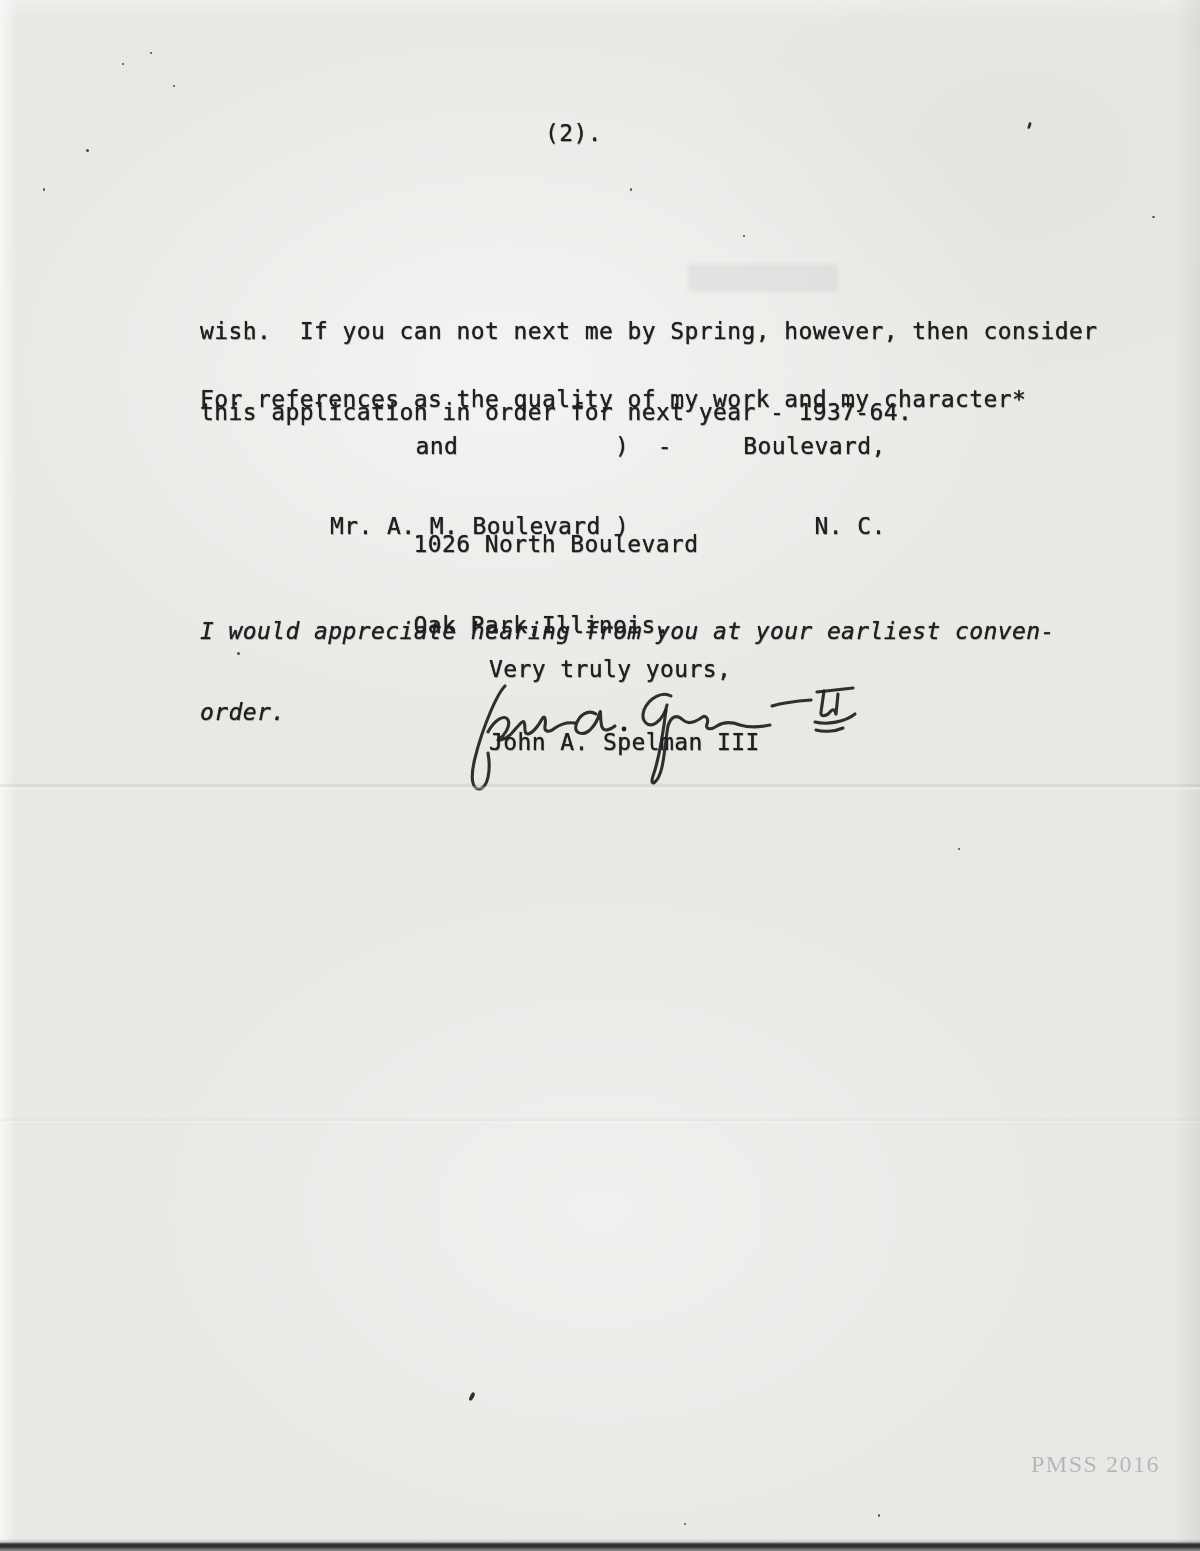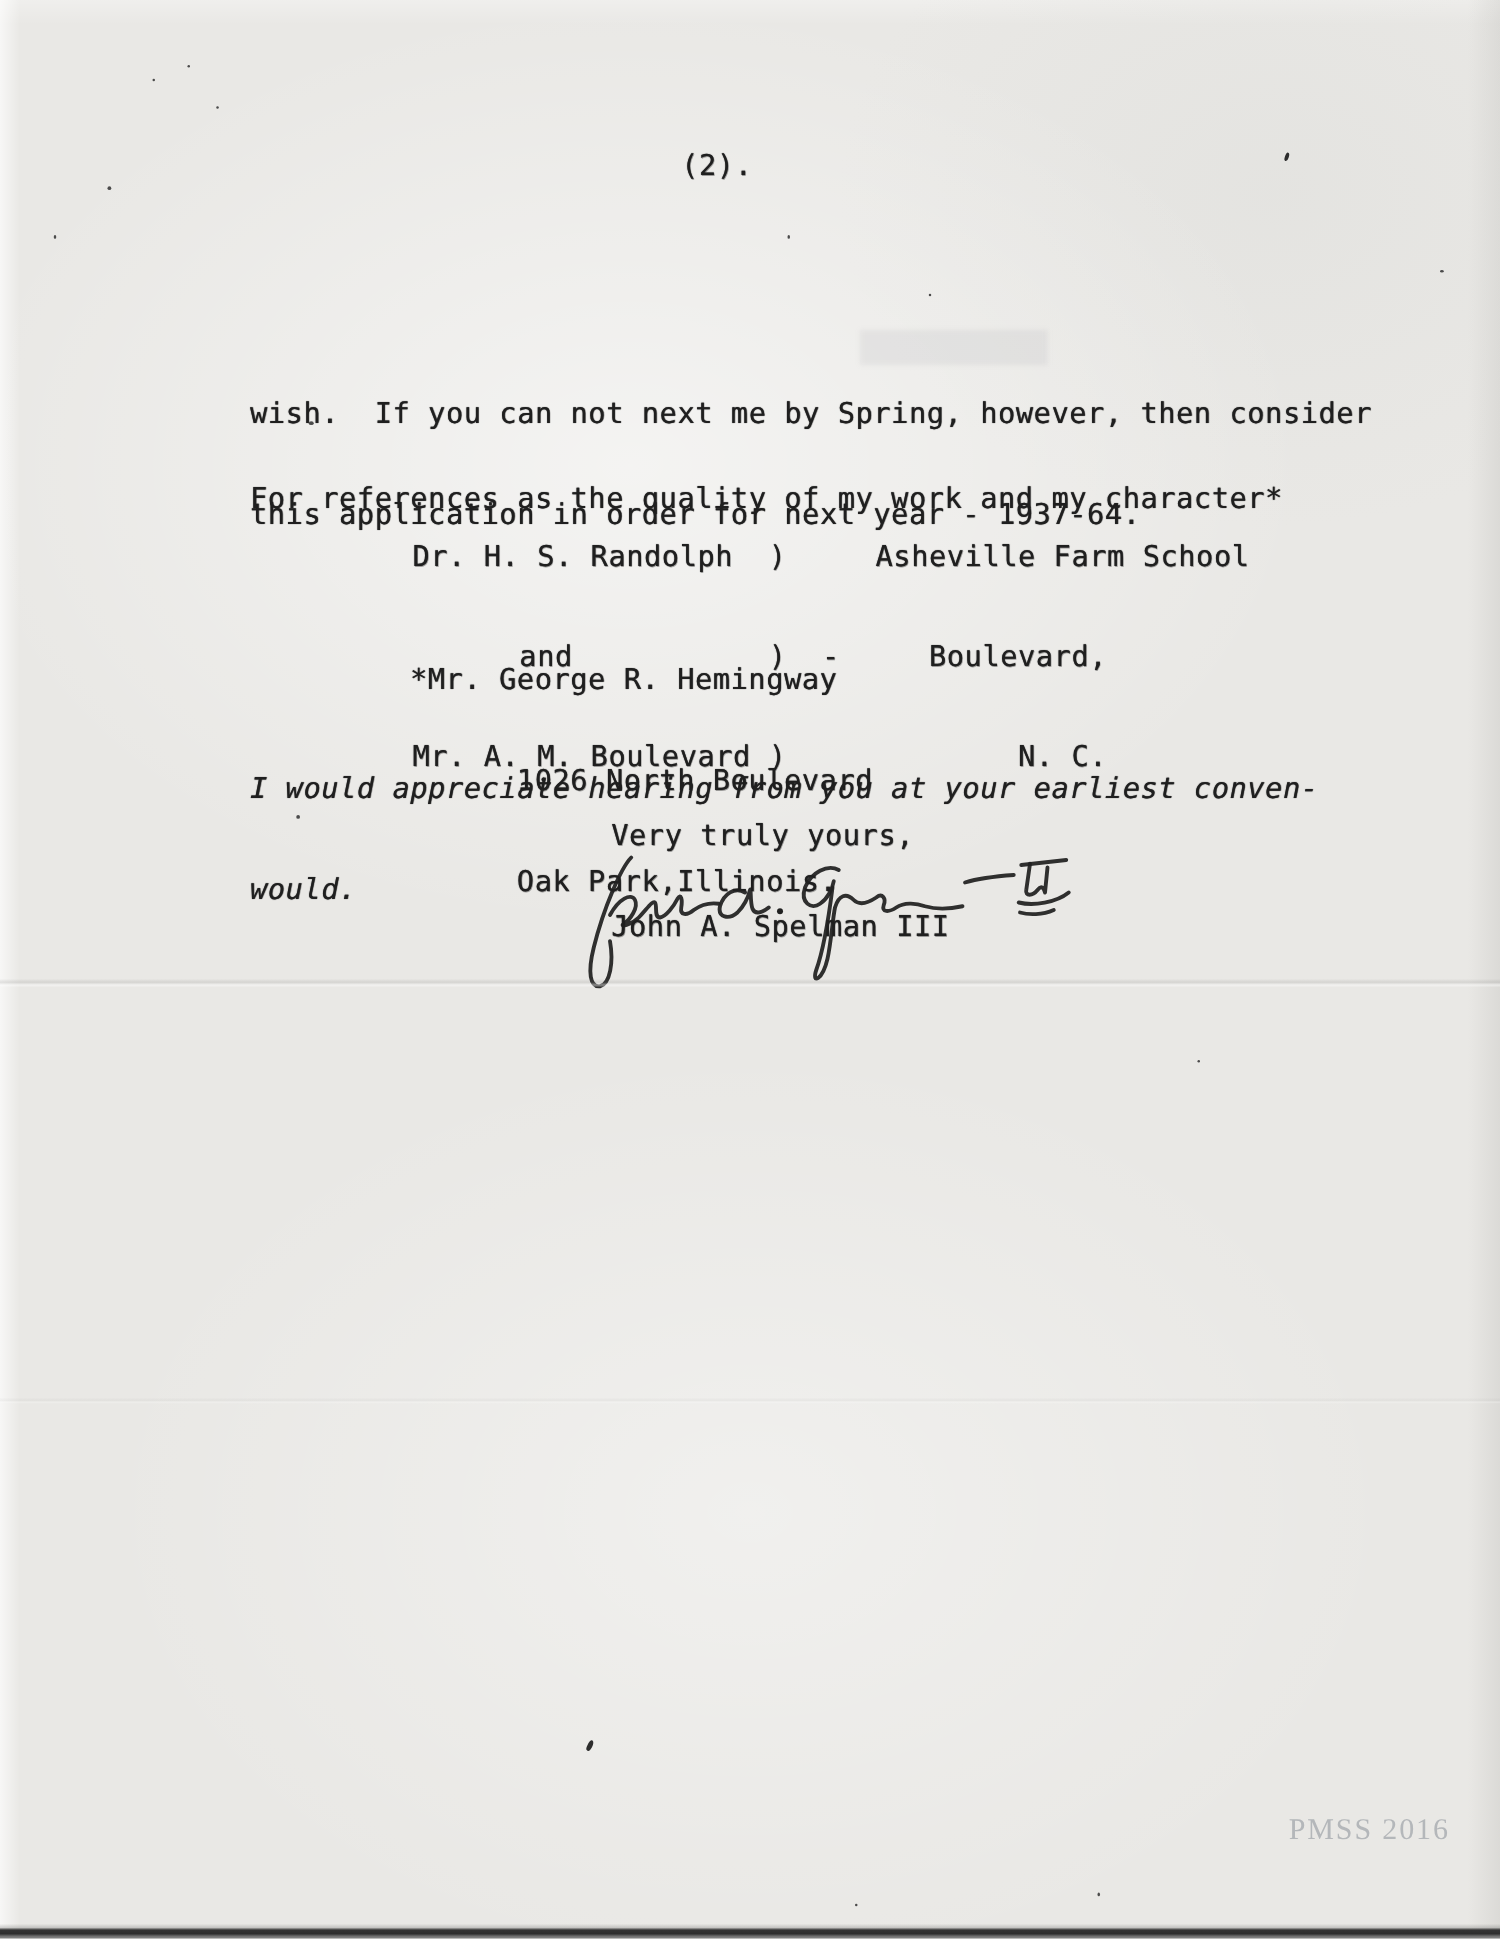--- a/index.html
+++ b/index.html
@@ -70,34 +70,32 @@
   <div class="tw" style="left:200px;top:264px;">
     <div class="ln">wish.  If you can not next me by Spring, however, then consider</div>
     <div class="ln">this application in order for next year - 1937-64.</div>
   </div>
 
   <div class="tw" style="left:200px;top:332px;">
     <div class="ln">For references as the quality of my work and my character*</div>
   </div>
 
   <div class="tw refs" style="left:330px;top:379px;">
-    <div class="ln">Dr. H. S. Randolph  )     Asheville Farm School</div>
     <div class="ln">      and           )  -     Boulevard,</div>
     <div class="ln">Mr. A. M. Boulevard )             N. C.</div>
   </div>
 
   <div class="tw" style="left:328px;top:477px;">
-    <div class="ln">*Mr. George R. Hemingway</div>
     <div class="ln">      1026 North Boulevard</div>
     <div class="ln">      Oak Park,Illinois.</div>
   </div>
 
   <div class="tw" style="left:200px;top:564px;font-style:italic;">
     <div class="ln">I would appreciate hearing from you at your earliest conven-</div>
-    <div class="ln">would.</div>
+    <div class="ln">order.</div>
   </div>
 
   <div class="tw" style="left:489px;top:656px;">Very truly yours,</div>
 
   <svg class="sig" viewBox="0 0 420 122" xmlns="http://www.w3.org/2000/svg">
 
     <path d="M 60,16 C 52,24 38,56 30,88 C 25,108 27,120 35,119 C 43,117 46,100 43,83"></path>
 
     <path d="M 43,62 C 50,49 60,44 63,50 C 66,56 59,66 54,69 C 50,72 60,70 66,64 C 72,58 77,50 79,52 C 81,55 78,64 83,64 C 88,63 94,55 97,49 C 100,44 101,50 100,56 C 99,62 104,63 110,58 C 117,53 123,52 130,53"></path>
 

